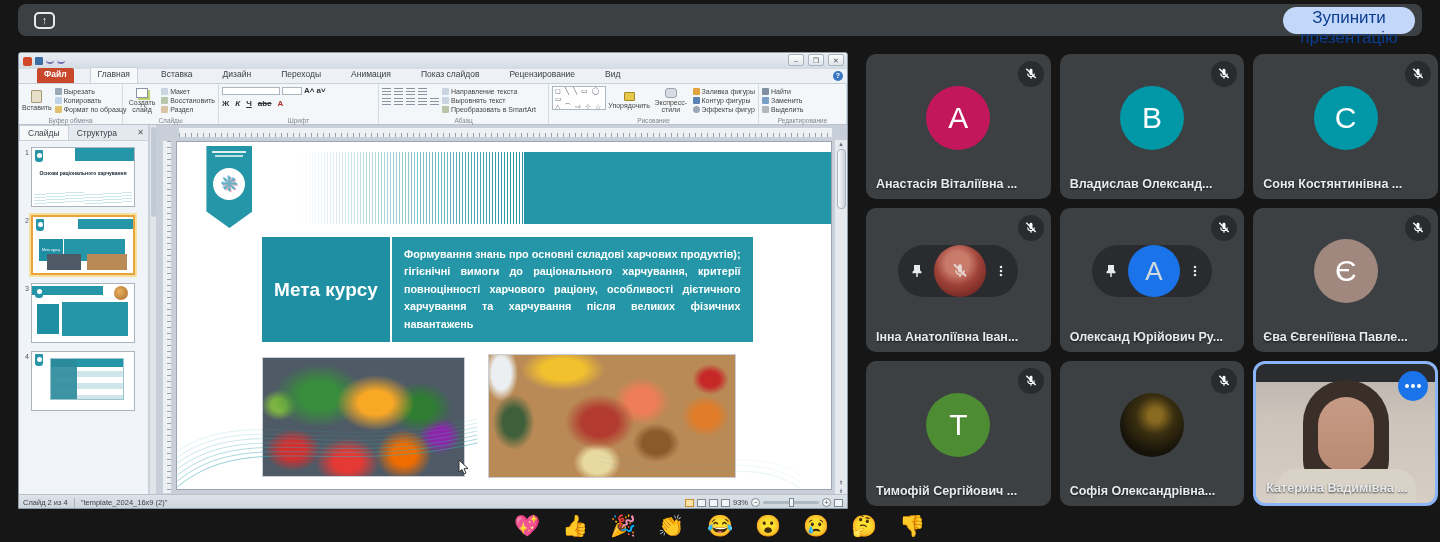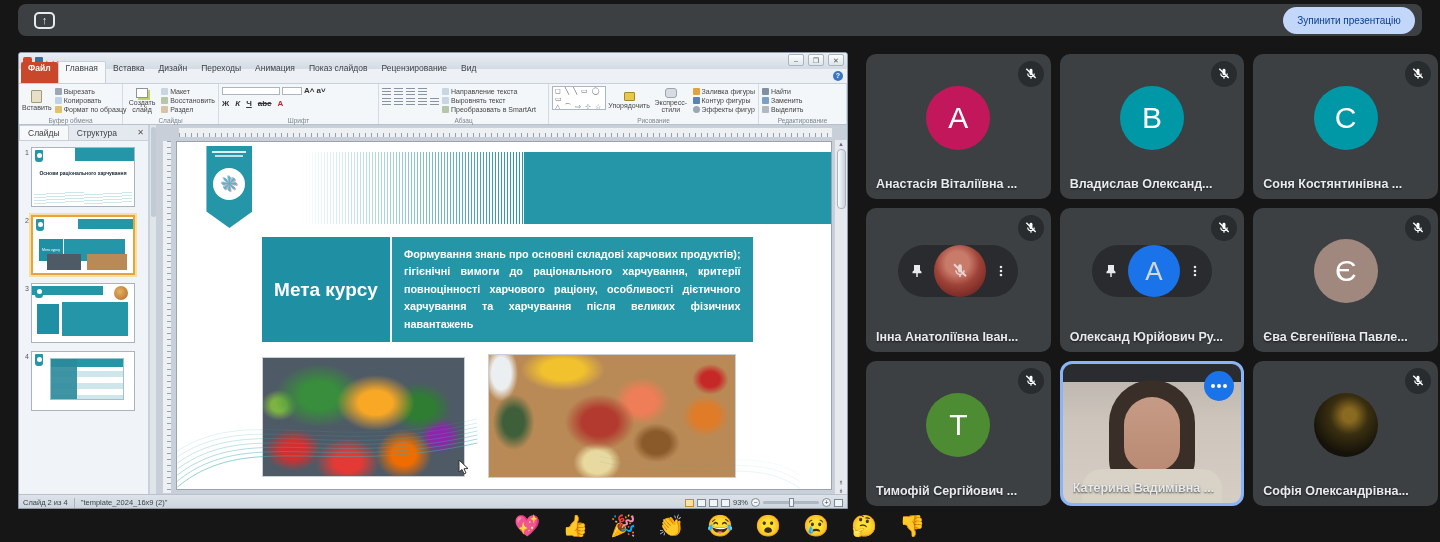--- a/index.html
+++ b/index.html
@@ -7,40 +7,40 @@
               font-family:"Liberation Sans", sans-serif; }
 
   
   .top-banner { position:absolute; left:18px; top:4px; width:1404px; height:32px;
     background:#3C4043; border-radius:8px; display:flex; align-items:center; }
   .present-icon { width:21px; height:17px; border:2px solid #E8EAED; border-radius:5px;
     margin-left:16px; display:flex; align-items:center; justify-content:center;
     color:#E8EAED; font-size:11px; font-weight:bold; line-height:1; }
   .banner-label { color:#E8EAED; font-size:13.5px; font-weight:700; margin-left:14px; letter-spacing:.2px; }
   .stop-btn { position:absolute; right:7px; top:3px; background:#C2D7FA; color:#0B3D91;
-    border:none; border-radius:14px; font-family:inherit; font-size:10px; font-weight:500;
+    border:none; border-radius:14px; font-family:inherit; font-size:17px; font-weight:500;
     line-height:1.15; padding:1px 14px; width:132px; height:27px; text-align:center; cursor:pointer; }
 
   
   .ppt { position:absolute; left:18px; top:52px; width:830px; height:457px;
     background:#E8ECF0; border:1px solid #8E9AA6; border-radius:3px 3px 0 0; overflow:hidden; }
   .ppt-titlebar { height:16px; background:linear-gradient(#E9EEF3,#D3DBE3);
     display:flex; align-items:center; position:relative; font-size:8px; color:#3B4248; }
   .qat { display:flex; align-items:center; gap:3px; margin-left:4px; }
   .qat-ppticon { width:9px; height:9px; background:#D04727; border-radius:2px; }
   .qat-save { width:8px; height:8px; background:#3A6EA5; border-radius:1px; }
   .qat-undo, .qat-redo { width:8px; height:6px; border-bottom:2px solid #7C6FB0; border-radius:0 0 6px 6px; }
   .ppt-title { position:absolute; left:0; right:0; text-align:center; font-size:8.5px; color:#444; }
   .win-controls { position:absolute; right:3px; top:1px; display:flex; gap:4px; }
   .win-controls span { width:16px; height:12px; border:1px solid #A9B4BE; background:linear-gradient(#FDFEFE,#DEE5EB);
     font-size:7px; color:#555; text-align:center; line-height:11px; border-radius:2px; }
 
   .ppt-tabs { height:15px; background:#EDF1F5; display:flex; align-items:flex-end; padding-left:2px;
     border-bottom:1px solid #C8D1DA; position:relative; }
-  .tab { font-size:8.5px; color:#3B4248; padding:1px 7px 10px; }
+  .tab { font-size:8.5px; color:#3B4248; padding:1px 7px 4px;margin-left:16px; }
   .tab-file { background:#C9472B; color:#fff; border-radius:2px 2px 0 0; font-weight:bold; }
   .tab-active { background:#F6F8FA; border:1px solid #C8D1DA; border-bottom:none; border-radius:2px 2px 0 0; }
   .ribbon-help { position:absolute; right:4px; top:2px; display:flex; gap:4px; align-items:center; }
   .help-q { width:10px; height:10px; border-radius:50%; background:#3A76C4; color:#fff; font-size:7px;
     text-align:center; line-height:10px; font-weight:bold; }
 
   .ribbon { height:41px; background:#F4F7FA; border-bottom:1px solid #B9C2CC; display:flex; font-size:7px; color:#444; }
   .rgroup { border-right:1px solid #D4DBE2; position:relative; padding:2px 3px 9px; display:flex; gap:3px; }
   .rgroup-label { position:absolute; bottom:0; left:0; right:0; text-align:center; font-size:6.5px; color:#7A848E; }
   .bigbtn { display:flex; flex-direction:column; align-items:center; justify-content:center; width:30px; gap:1px; text-align:center; }
@@ -652,44 +652,44 @@
         <svg width="14" height="14" viewBox="0 0 24 24" fill="none" stroke="#fff" stroke-width="2">
           <rect x="9.5" y="3" width="5" height="11" rx="2.5" fill="#fff" stroke="none"></rect>
           <path d="M6.5 11a5.5 5.5 0 0 0 11 0"></path>
           <path d="M12 16.5V20"></path>
           <path d="M4 3 L20 19" stroke="#fff" stroke-width="2.4"></path>
         </svg>
       </div>
     <div class="pname">Тимофій Сергійович ...</div>
   </div>
 
+  <div class="tile">
+    <div class="avatar photo-sofia"></div>
+    <div class="mic-off">
+        <svg width="14" height="14" viewBox="0 0 24 24" fill="none" stroke="#fff" stroke-width="2">
+          <rect x="9.5" y="3" width="5" height="11" rx="2.5" fill="#fff" stroke="none"></rect>
+          <path d="M6.5 11a5.5 5.5 0 0 0 11 0"></path>
+          <path d="M12 16.5V20"></path>
+          <path d="M4 3 L20 19" stroke="#fff" stroke-width="2.4"></path>
+        </svg>
+      </div>
+    <div class="pname">Софія Олександрівна...</div>
+  </div>
+
   <div class="tile tile-self">
     <div class="self-strip"></div>
     <div class="self-hair"></div>
     <div class="self-face"></div>
     <div class="self-body"></div>
     <div class="self-dots">
         <i></i>
         <i></i>
         <i></i>
       </div>
     <div class="pname">Катерина Вадимівна ...</div>
-  </div>
-
-  <div class="tile">
-    <div class="avatar photo-sofia"></div>
-    <div class="mic-off">
-        <svg width="14" height="14" viewBox="0 0 24 24" fill="none" stroke="#fff" stroke-width="2">
-          <rect x="9.5" y="3" width="5" height="11" rx="2.5" fill="#fff" stroke="none"></rect>
-          <path d="M6.5 11a5.5 5.5 0 0 0 11 0"></path>
-          <path d="M12 16.5V20"></path>
-          <path d="M4 3 L20 19" stroke="#fff" stroke-width="2.4"></path>
-        </svg>
-      </div>
-    <div class="pname">Софія Олександрівна...</div>
   </div>
 
 </div>
 
 <div class="reactions">
   <span class="reaction">💖</span>
   <span class="reaction">👍</span>
   <span class="reaction">🎉</span>
   <span class="reaction">👏</span>
   <span class="reaction">😂</span>

